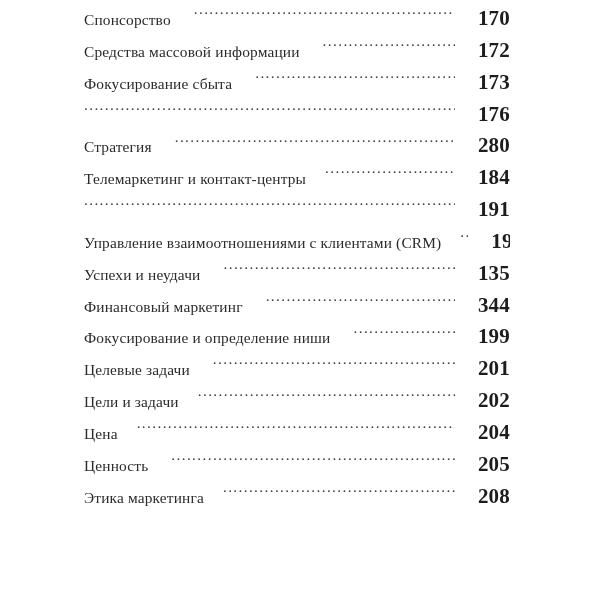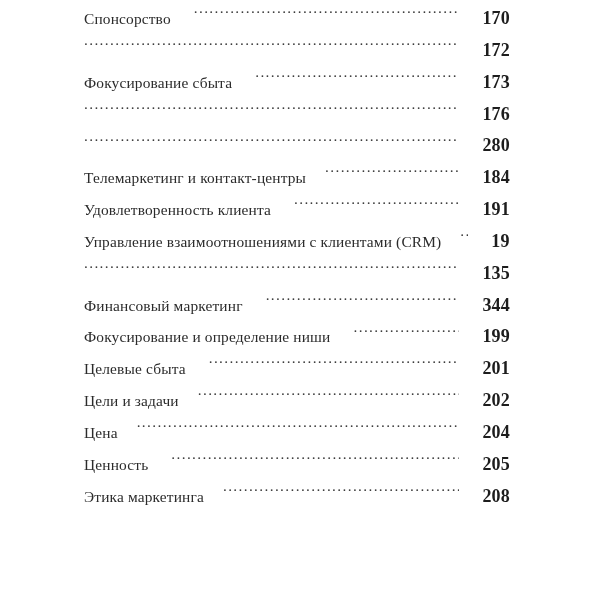--- a/index.html
+++ b/index.html
@@ -73,86 +73,88 @@
     letter-spacing: 1.35px;
     font-size: 15.4px;
     color: #3a3a3a;
     overflow: hidden;
     white-space: nowrap;
   }
 
   .entry-page {
     flex: 0 0 auto;
     font-weight: bold;
-    font-size: 18px;
+    font-size: 21px;
     color: #1d1d1d;
     text-align: right;
     min-width: 27px;
     padding-left: 4px;
     letter-spacing: 0.2px;
   }
 </style>
 </head>
 <body>
 
 <div id="index-page">
   <ul id="index-list">
       <li class="index-entry">
         <span class="entry-title spaced">Спонсорство</span>
         <span class="entry-leader"></span>
         <span class="entry-page">170</span>
       </li>
       <li class="index-entry">
+        <span class="entry-title spaced">Средства массовой информации</span>
         <span class="entry-leader"></span>
         <span class="entry-page">172</span>
       </li>
       <li class="index-entry">
         <span class="entry-title spaced">Фокусирование сбыта</span>
         <span class="entry-leader"></span>
         <span class="entry-page">173</span>
       </li>
       <li class="index-entry">
         <span class="entry-leader"></span>
         <span class="entry-page">176</span>
       </li>
       <li class="index-entry">
+        <span class="entry-title spaced">Стратегия</span>
         <span class="entry-leader"></span>
         <span class="entry-page">280</span>
       </li>
       <li class="index-entry">
         <span class="entry-title">Телемаркетинг и контакт-центры</span>
         <span class="entry-leader"></span>
         <span class="entry-page">184</span>
       </li>
       <li class="index-entry">
-        <span class="entry-title spaced">Удовлетворенность клиента</span>
         <span class="entry-leader"></span>
         <span class="entry-page">191</span>
       </li>
       <li class="index-entry">
         <span class="entry-title">Управление взаимоотношениями с клиентами (CRM)</span>
         <span class="entry-leader"></span>
         <span class="entry-page">193</span>
       </li>
       <li class="index-entry">
+        <span class="entry-title spaced">Успехи и неудачи</span>
         <span class="entry-leader"></span>
         <span class="entry-page">135</span>
       </li>
       <li class="index-entry">
         <span class="entry-title spaced">Финансовый маркетинг</span>
         <span class="entry-leader"></span>
         <span class="entry-page">344</span>
       </li>
       <li class="index-entry">
         <span class="entry-title spaced">Фокусирование и определение ниши</span>
         <span class="entry-leader"></span>
         <span class="entry-page">199</span>
       </li>
       <li class="index-entry">
-        <span class="entry-title spaced">Целевые сбыта</span>
+        <span class="entry-title spaced">Целевые задачи</span>
         <span class="entry-leader"></span>
         <span class="entry-page">201</span>
       </li>
       <li class="index-entry">
         <span class="entry-title">Цели и задачи</span>
         <span class="entry-leader"></span>
         <span class="entry-page">202</span>
       </li>
       <li class="index-entry">
         <span class="entry-title">Цена</span>

